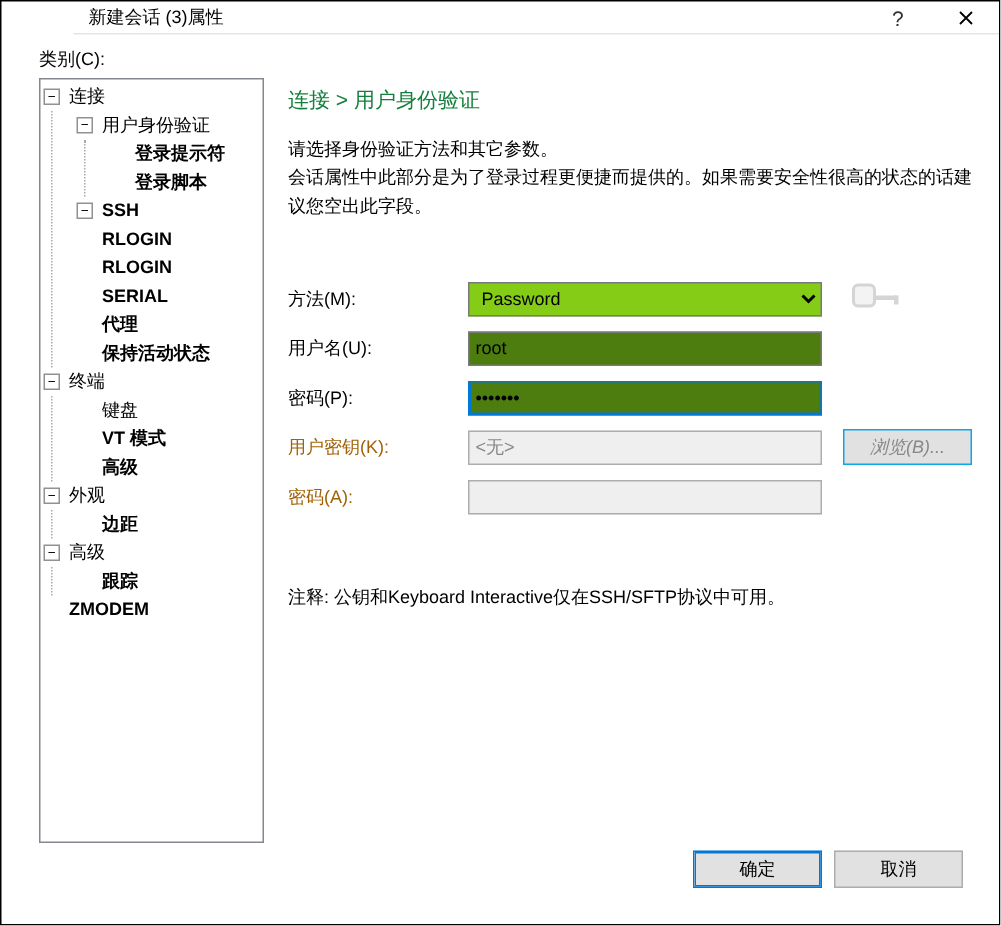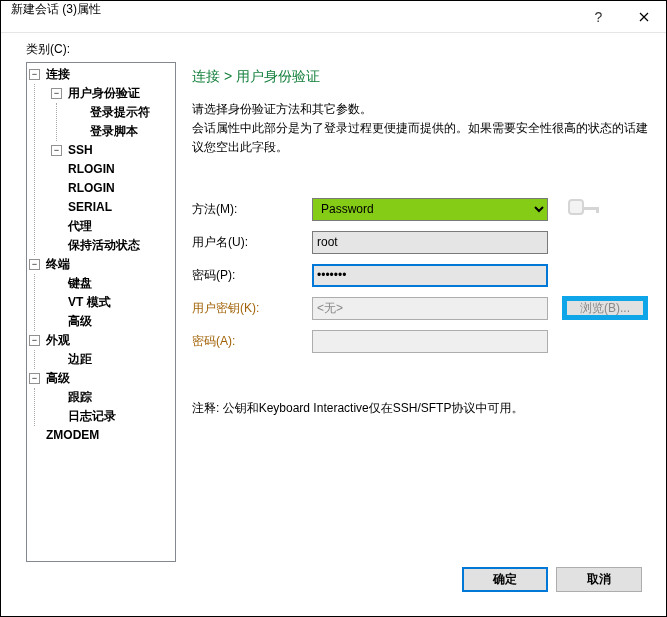--- a/index.html
+++ b/index.html
@@ -1,56 +1,56 @@
 <!DOCTYPE html>
 <html><head>
 <meta charset="utf-8">
 <style>
 * { box-sizing: border-box; font-family: "Microsoft YaHei", "SimSun", Tahoma, sans-serif; }
 body { margin: 0; background: #fff; font-size: 12px; color: #000; }
 .window { width: 667px; height: 617px; border: 1px solid #000; background: #fff; display: flex; flex-direction: column; }
-.titlebar { height: 32px; display: flex; padding: 0 0 0 10px; border-bottom: 1px solid #e5e5e5; }
+.titlebar { height: 22px; display: flex; align-items: center; padding: 0 0 0 10px; border-bottom: 1px solid #e5e5e5; margin-left: 48px; }
 .titlebar .title { flex: 1; font-size: 12px; }
 .titlebar .btn { width: 45px; height: 32px; display: flex; align-items: center; justify-content: center; font-size: 14px; color: #333; }
 .body { flex: 1; display: flex; flex-direction: column; padding: 8px 12px 10px 25px; overflow: hidden; }
 .cat-label { margin-bottom: 4px; }
 .main-area { flex: 1; display: flex; gap: 12px; overflow: hidden; }
 
 .tree-wrap { width: 154px; border: 1px solid #828790; background: #fff; overflow: auto; padding: 2px 0 2px 2px; }
 .tree { font-size: 12px; line-height: 19px; }
 .node { display: flex; align-items: center; white-space: nowrap; cursor: default; }
 .node .exp { width: 11px; height: 11px; border: 1px solid #919191; display: inline-flex; align-items: center; justify-content: center; font-size: 9px; line-height: 9px; margin-right: 4px; background: #fff; color: #000; }
 .node .noexp { width: 11px; display: inline-block; margin-right: 4px; }
 .node .label { padding: 0 2px; font-weight: bold; }
-.node.bold .label { font-weight: bold; }
+.node.bold .label { font-weight: normal; }
 .children { padding-left: 16px; border-left: 1px dotted #aaa; margin-left: 5px; }
 
 .right { flex: 1; display: flex; flex-direction: column; padding: 4px 6px 0 4px; }
 .breadcrumb { color: #15803d; font-size: 14px; margin: 2px 0 14px 0; }
 .desc { font-size: 12px; line-height: 19px; margin-bottom: 40px; }
 
 .form-row { display: flex; align-items: center; margin-bottom: 9px; height: 24px; }
 .form-row .flabel { width: 120px; font-size: 12px; }
 .form-row.disabled .flabel { color: #a16207; }
-select, input[type=text], input[type=password] { height: 23px; border: 1px solid #7a7a7a; background: #e5e5e5; font-size: 12px; padding: 0 4px; outline: none; }
+select, input[type=text], input[type=password] { height: 23px; border: 1px solid #7a7a7a; background: #4d7c0f; font-size: 12px; padding: 0 4px; outline: none; }
 select { width: 236px; background: #84cc16; }
 input.text { width: 236px; }
 input.disabled-input { width: 236px; background: #efefef; color: #888; border-color: #adadad; }
 input.focused { border: 1px solid #0078d7; box-shadow: inset 0 0 0 1px #0078d7; }
 
 .key-icon { width: 34px; height: 28px; margin-left: 20px; position: relative; opacity: 0.35; }
 .key-icon .head { position:absolute; width:16px; height:16px; border:2px solid #888; border-radius:4px; top:4px; left:0; background:#ddd; }
 .key-icon .shaft { position:absolute; width:16px; height:3px; background:#888; top:12px; left:14px; }
 .key-icon .tooth { position:absolute; width:3px; height:6px; background:#888; top:12px; left:28px; }
 
-.browse-btn { width: 86px; height: 24px; border: 5px solid #0ea5e9; background: #e1e1e1; color: #888; margin-left: 14px; font-size:12px; display:flex; align-items:center; justify-content:center; }
+.browse-btn { width: 86px; height: 24px; border: 1px solid #0ea5e9; background: #e1e1e1; color: #888; margin-left: 14px; font-size:12px; display:flex; align-items:center; justify-content:center;font-style:italic; }
 
 .note { margin-top: 38px; font-size: 12px; }
 
-.buttons { height: 44px; display: flex; justify-content: flex-end; align-items: center; gap: 8px; padding: 0 12px 10px 0; font-weight: bold; }
+.buttons { height: 44px; display: flex; justify-content: flex-end; align-items: center; gap: 8px; padding: 0 12px 10px 0; }
 .btn-std { width: 86px; height: 25px; border: 1px solid #adadad; background: #e1e1e1; font-size: 12px; display:flex; align-items:center; justify-content:center; }
 .btn-default { border: 1px solid #0078d7; box-shadow: inset 0 0 0 1px #0078d7; }
 </style>
 </head>
 <body>
 
 <div class="window">
 
   <div class="titlebar">
     <div class="title">新建会话 (3)属性</div>
@@ -146,24 +146,20 @@
 
           <div class="node bold">
             <span class="exp">−</span>
             <span class="label">高级</span>
           </div>
           <div class="children">
             <div class="node">
                 <span class="noexp"></span>
                 <span class="label">跟踪</span>
               </div>
-            <div class="node bold">
-                <span class="noexp"></span>
-                <span class="label">日志记录</span>
-              </div>
           </div>
 
           <div class="node">
               <span class="noexp"></span>
               <span class="label">ZMODEM</span>
             </div>
         </div>
       </div>
 
       <div class="right">

